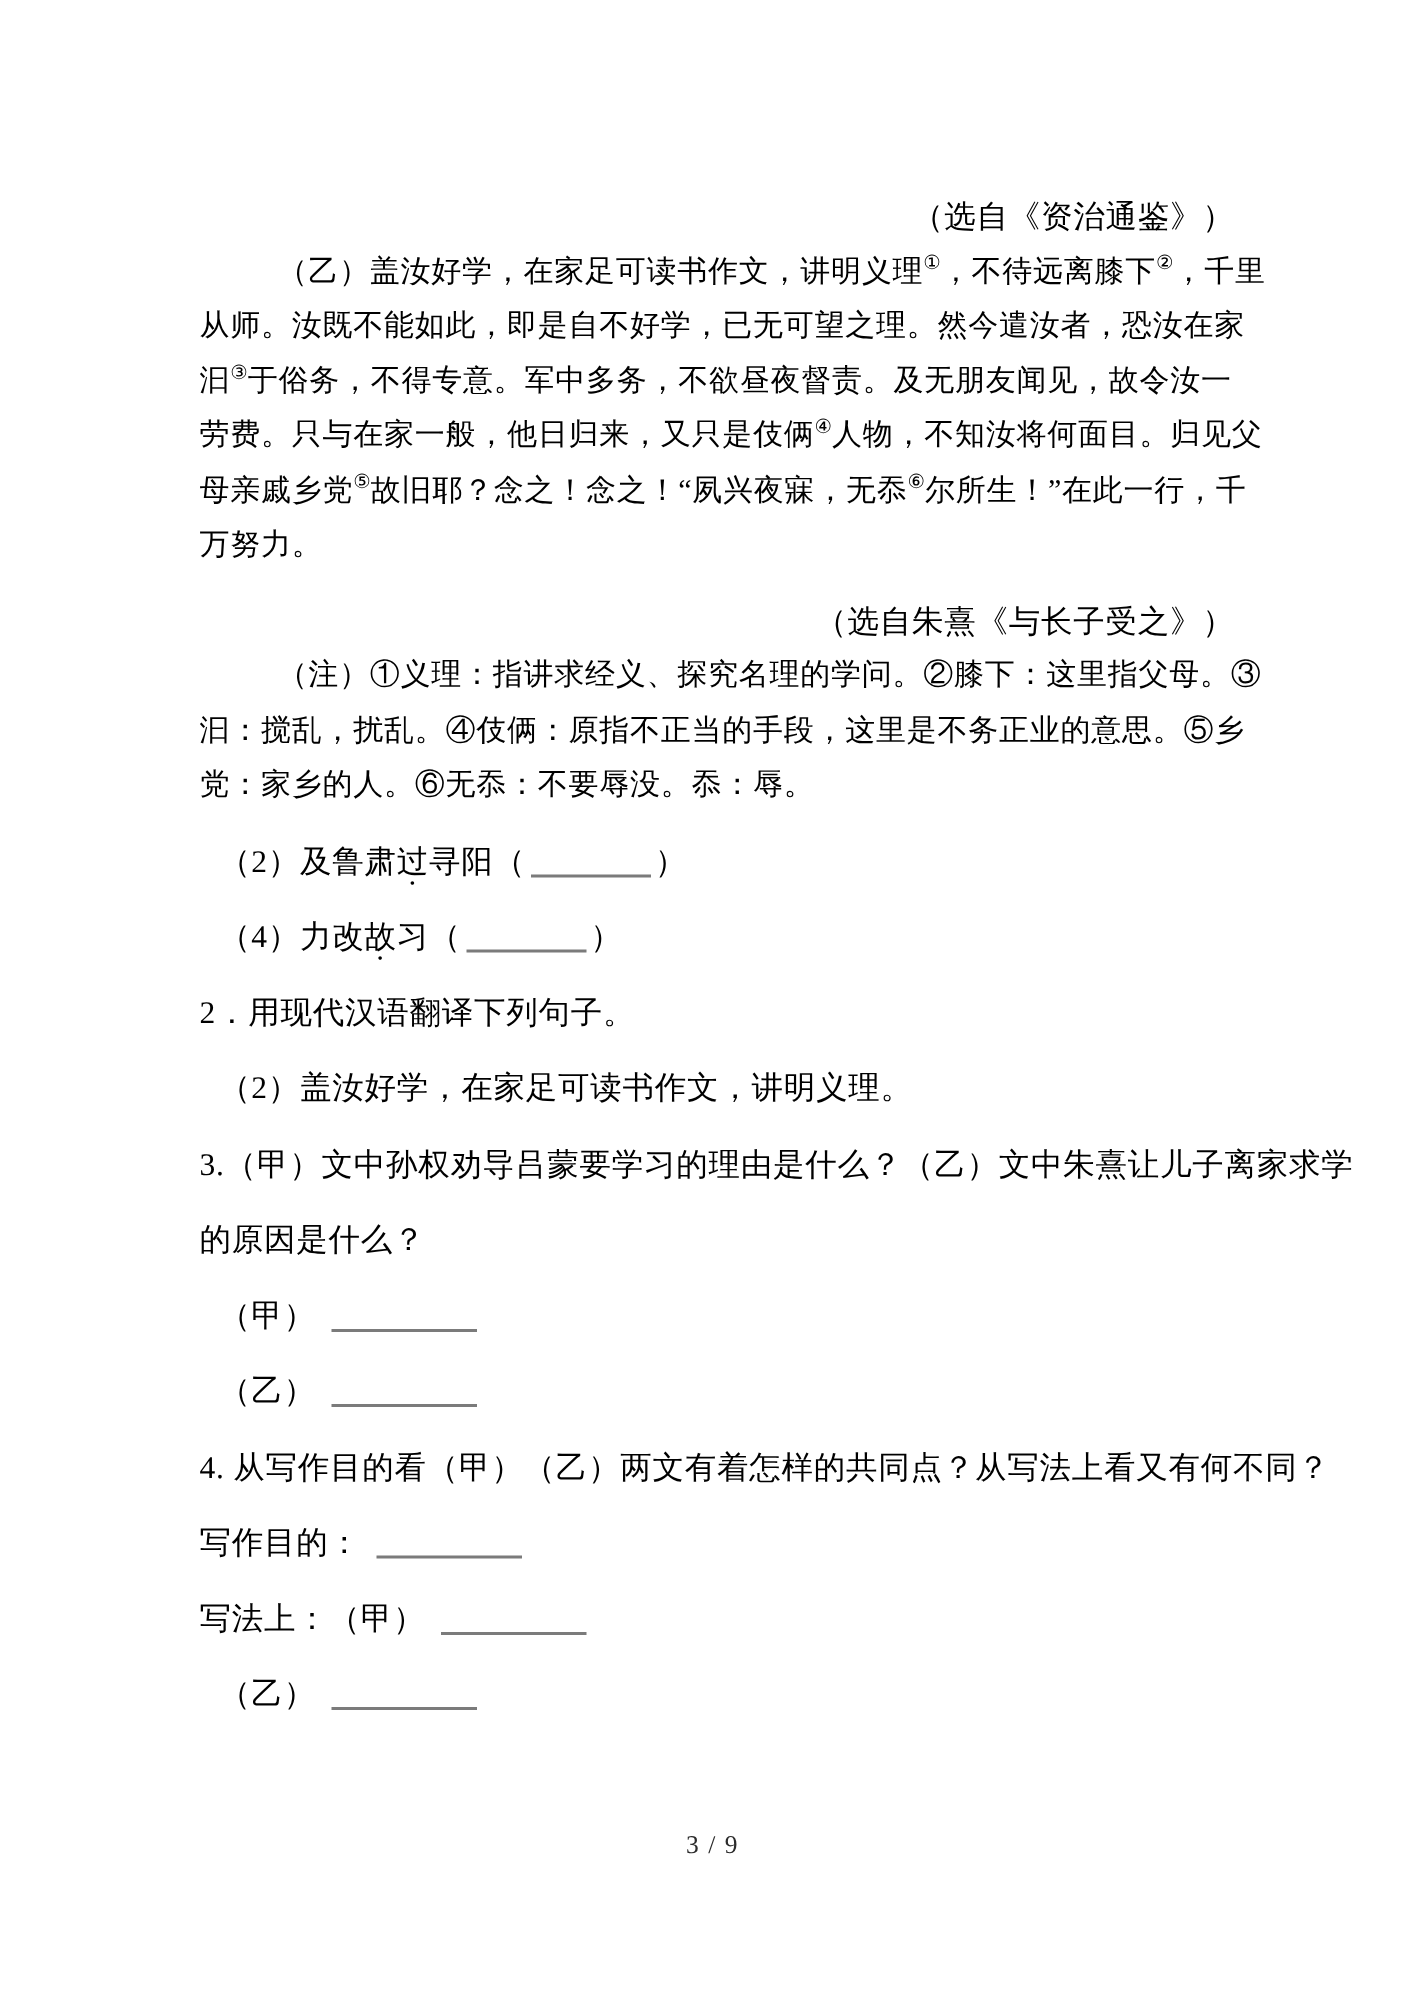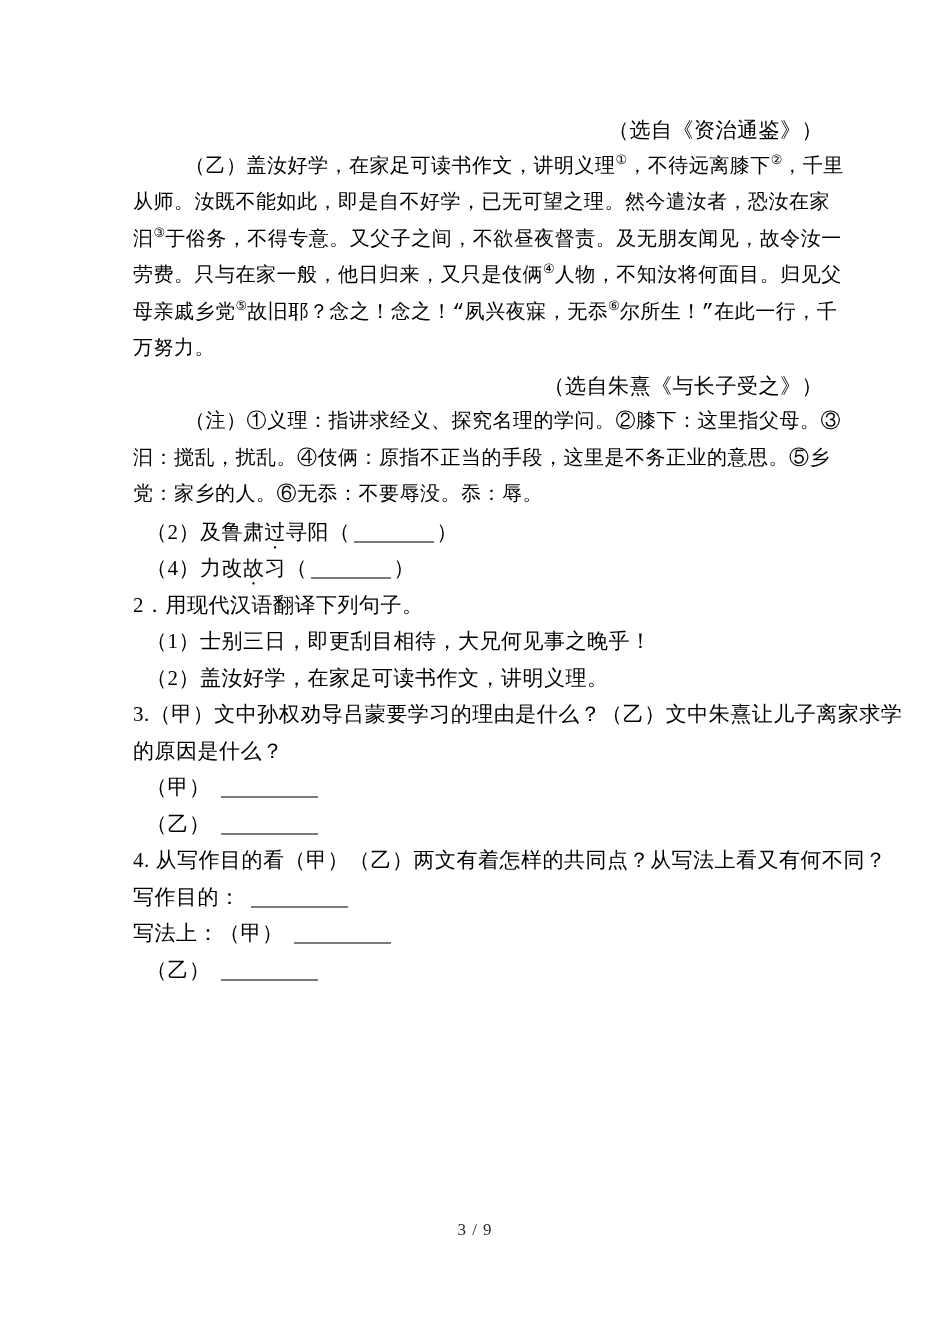--- a/index.html
+++ b/index.html
@@ -15,22 +15,22 @@
     position: absolute;
     left: 133px; top: 112px;
     width: 700px;
   }
   .line {
     line-height: 36.5px;
     font-size: 21px;
     white-space: nowrap;
     letter-spacing: 0.5px;
   }
-  .f-sans  { font-family: Liberation Mono, monospace; font-size: 20px; }
-  .f-serif { font-family: "Liberation Serif", serif; }
+  .f-sans  { font-family: Liberation Serif, serif; font-size: 20px; }
+  .f-serif { font-family: "Liberation Serif", serif; margin-top: 14px; }
   .align-right { text-align: right; padding-right: 10px; }
   .indent-para { padding-left: 52px; }
   .indent-sub  { padding-left: 13px; }
   .line sup {
     font-size: 13px;
     line-height: 0;
     vertical-align: super;
     letter-spacing: 0;
   }
   .dotted { position: relative; }
@@ -62,32 +62,31 @@
     letter-spacing: 1px;
   }
 </style>
 </head>
 <body>
 
 <div class="doc">
     <div class="line f-serif align-right"><span>（选自《资治通鉴》）</span></div>
     <div class="line f-sans indent-para"><span>（乙）盖汝好学，在家足可读书作文，讲明义理</span><sup>①</sup><span>，不待远离膝下</span><sup>②</sup><span>，千里</span></div>
     <div class="line f-sans"><span>从师。汝既不能如此，即是自不好学，已无可望之理。然今遣汝者，恐汝在家</span></div>
-    <div class="line f-sans"><span>汩</span><sup>③</sup><span>于俗务，不得专意。又父子之间，不欲昼夜督责。及无朋友闻见，故令汝一</span></div>
+    <div class="line f-sans"><span>汩</span><sup>③</sup><span>于俗务，不得专意。军中多务，不欲昼夜督责。及无朋友闻见，故令汝一</span></div>
     <div class="line f-sans"><span>劳费。只与在家一般，他日归来，又只是伎俩</span><sup>④</sup><span>人物，不知汝将何面目。归见父</span></div>
     <div class="line f-sans"><span>母亲戚乡党</span><sup>⑤</sup><span>故旧耶？念之！念之！“夙兴夜寐，无忝</span><sup>⑥</sup><span>尔所生！”在此一行，千</span></div>
     <div class="line f-sans"><span>万努力。</span></div>
     <div class="line f-serif align-right"><span>（选自朱熹《与长子受之》）</span></div>
     <div class="line f-sans indent-para"><span>（注）①义理：指讲求经义、探究名理的学问。②膝下：这里指父母。③</span></div>
     <div class="line f-sans"><span>汩：搅乱，扰乱。④伎俩：原指不正当的手段，这里是不务正业的意思。⑤乡</span></div>
     <div class="line f-sans"><span>党：家乡的人。⑥无忝：不要辱没。忝：辱。</span></div>
     <div class="line f-serif indent-sub"><span>（2）及鲁肃</span><span class="dotted">过</span><span>寻阳（</span><span class="blank small"></span><span>）</span></div>
     <div class="line f-serif indent-sub"><span>（4）力改</span><span class="dotted">故</span><span>习（</span><span class="blank small"></span><span>）</span></div>
     <div class="line f-serif"><span>2．用现代汉语翻译下列句子。</span></div>
-    <div class="line f-serif indent-sub"><span>（1）士别三日，即更刮目相待，大兄何见事之晚乎！</span></div>
     <div class="line f-serif indent-sub"><span>（2）盖汝好学，在家足可读书作文，讲明义理。</span></div>
     <div class="line f-serif"><span>3.（甲）文中孙权劝导吕蒙要学习的理由是什么？（乙）文中朱熹让儿子离家求学</span></div>
     <div class="line f-serif"><span>的原因是什么？</span></div>
     <div class="line f-serif indent-sub"><span>（甲）</span><span class="blank large"></span></div>
     <div class="line f-serif indent-sub"><span>（乙）</span><span class="blank large"></span></div>
     <div class="line f-serif"><span>4. 从写作目的看（甲）（乙）两文有着怎样的共同点？从写法上看又有何不同？</span></div>
     <div class="line f-serif"><span>写作目的：</span><span class="blank large"></span></div>
     <div class="line f-serif"><span>写法上：（甲）</span><span class="blank large"></span></div>
     <div class="line f-serif indent-sub"><span>（乙）</span><span class="blank large"></span></div>
   </div>

